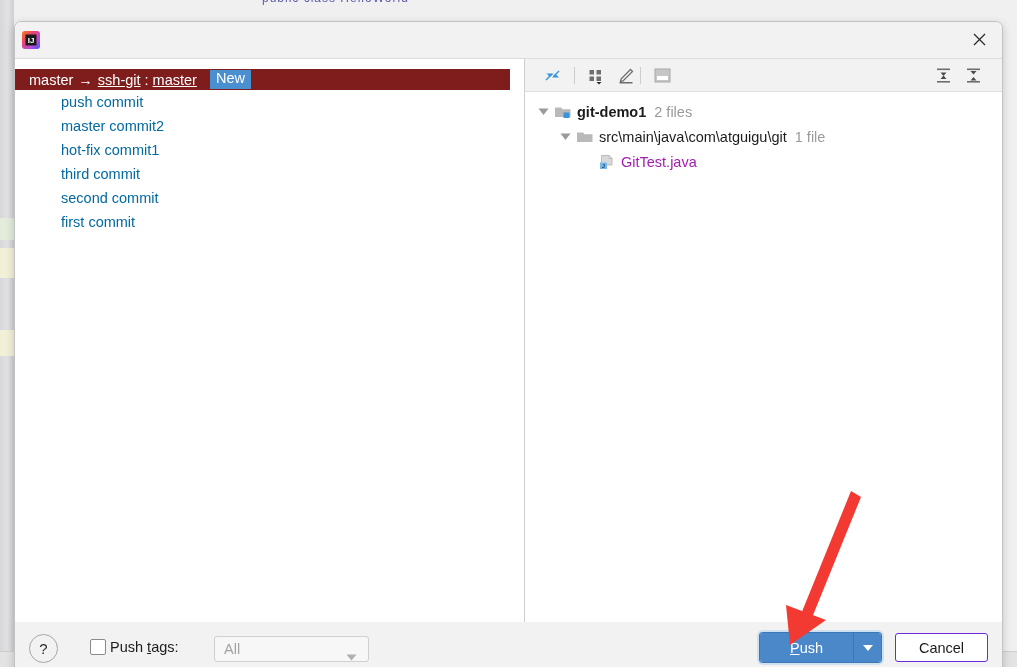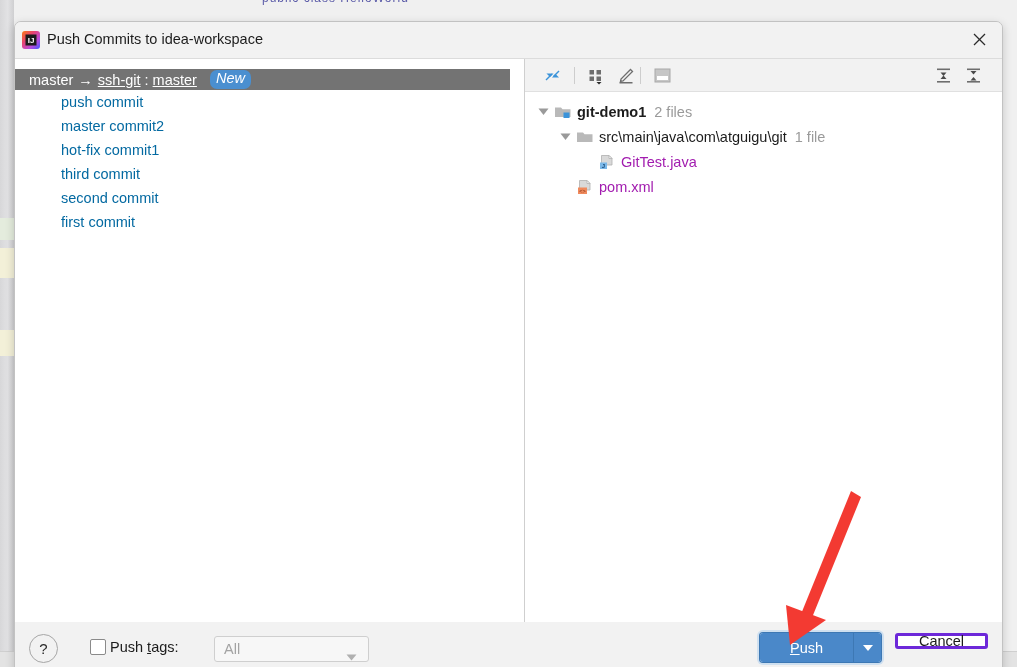--- a/index.html
+++ b/index.html
@@ -105,39 +105,38 @@
     position: absolute; left: 495px; top: 0;
     width: 14px; height: 100%;
     background: #ffffff;
     border-right: 1px solid #cfcfcf;
     cursor: col-resize;
   }
 
   .branch-row {
     position: relative;
     height: 21px;
-    background: #737373;
+    background: #7f1d1d;
     display: flex; align-items: center;
     padding-left: 14px;
     box-sizing: border-box;
     white-space: nowrap;
   }
   .branch-row span { font-size: 14.5px; color: #ffffff; }
   .branch-link { text-decoration: underline; }
   .branch-arrow { margin: 0 5px; font-size: 15px; }
   .branch-colon { margin: 0 4px; }
   .new-badge {
     margin-left: 13px;
     background: #4a8fd0;
     color: #ffffff;
     font-size: 12px;
     padding: 1px 6px 2px 6px;
-    border-radius: 7px;
+    border-radius: 0;
     line-height: 1.1;
-    font-style: italic;
   }
 
   .commit-item {
     height: 24px;
     display: flex; align-items: center;
     padding-left: 46px;
     box-sizing: border-box;
     font-size: 14.5px;
     color: #0369a1;
     white-space: nowrap;
@@ -266,23 +265,23 @@
   }
   .push-main u { text-decoration: underline; }
   .push-arrow {
     width: 27px;
     background: #4a88c9;
     border-left: 1px solid #3d78b4;
     display: flex; align-items: center; justify-content: center;
   }
   .cancel-btn {
     position: absolute; right: 14px; top: 11px;
-    width: 93px; height: 16px;
-    background: #ffffff;
-    border: 3px solid #6d28d9;
+    width: 93px; height: 29px;
+    background: #ffffff;
+    border: 1px solid #6d28d9;
     border-radius: 3px;
     display: flex; align-items: center; justify-content: center;
     font-size: 14.5px; color: #1c1c1c;
     box-sizing: border-box;
     cursor: default;
   }
 
   
   #annotation-arrow {
     position: absolute; left: 0; top: 0;
@@ -318,21 +317,20 @@
             <stop offset="35%" stop-color="#e8436f"></stop>
             <stop offset="70%" stop-color="#b64ce0"></stop>
             <stop offset="100%" stop-color="#3d5afe"></stop>
           </linearGradient>
         </defs>
         <rect x="1" y="1" width="18" height="18" rx="3" fill="url(#ijg)"></rect>
         <rect x="4.5" y="4.5" width="11" height="11" fill="#1a1a1a"></rect>
         <text x="10" y="13" font-size="8" font-family="Liberation Sans, sans-serif" fill="#ffffff" text-anchor="middle" font-weight="bold">IJ</text>
       </svg>
     </div>
-    <div class="title-text">Push Commits to idea-workspace</div>
     <div class="close-btn">
       <svg width="13" height="13" viewBox="0 0 13 13">
         <line x1="1" y1="1" x2="12" y2="12" stroke="#2b2b2b" stroke-width="1.3"></line>
         <line x1="12" y1="1" x2="1" y2="12" stroke="#2b2b2b" stroke-width="1.3"></line>
       </svg>
     </div>
   </div>
 
   <div class="content">
 
@@ -462,32 +460,20 @@
             <div class="tree-icon">
               <svg width="18" height="16" viewBox="0 0 18 16">
                 <path d="M3.5 1.5 L11 1.5 L14 4.5 L14 11 L3.5 11 Z" fill="#d9d9d9" stroke="#b0b0b0" stroke-width="0.8"></path>
                 <path d="M11 1.5 L11 4.5 L14 4.5 Z" fill="#ffffff" stroke="#b0b0b0" stroke-width="0.8"></path>
                 <rect x="2" y="8.5" width="7" height="6.5" fill="#7bb8e8"></rect>
                 <text x="5.5" y="13.8" font-size="6" font-family="Liberation Sans, sans-serif" fill="#1a4a7a" text-anchor="middle" font-weight="bold">J</text>
               </svg>
             </div>
             <span class="node-name added">GitTest.java</span>
           </div>
-          <div class="tree-row" style="padding-left: 30px;">
-            <div class="tw"></div>
-            <div class="tree-icon">
-              <svg width="18" height="16" viewBox="0 0 18 16">
-                <path d="M3.5 1.5 L11 1.5 L14 4.5 L14 11 L3.5 11 Z" fill="#d9d9d9" stroke="#b0b0b0" stroke-width="0.8"></path>
-                <path d="M11 1.5 L11 4.5 L14 4.5 Z" fill="#ffffff" stroke="#b0b0b0" stroke-width="0.8"></path>
-                <rect x="2" y="8.5" width="9" height="6.5" fill="#f08a5d"></rect>
-                <text x="6.5" y="13.6" font-size="5.5" font-family="Liberation Sans, sans-serif" fill="#7a2e10" text-anchor="middle">&lt;&gt;</text>
-              </svg>
-            </div>
-            <span class="node-name added">pom.xml</span>
-          </div>
         </div>
     </div>
   </div>
 
   <div class="bottombar">
     <div class="help-btn">?</div>
 
     <div class="pushtags-wrap">
       <div class="chk"></div>
       <div class="pushtags-label">

